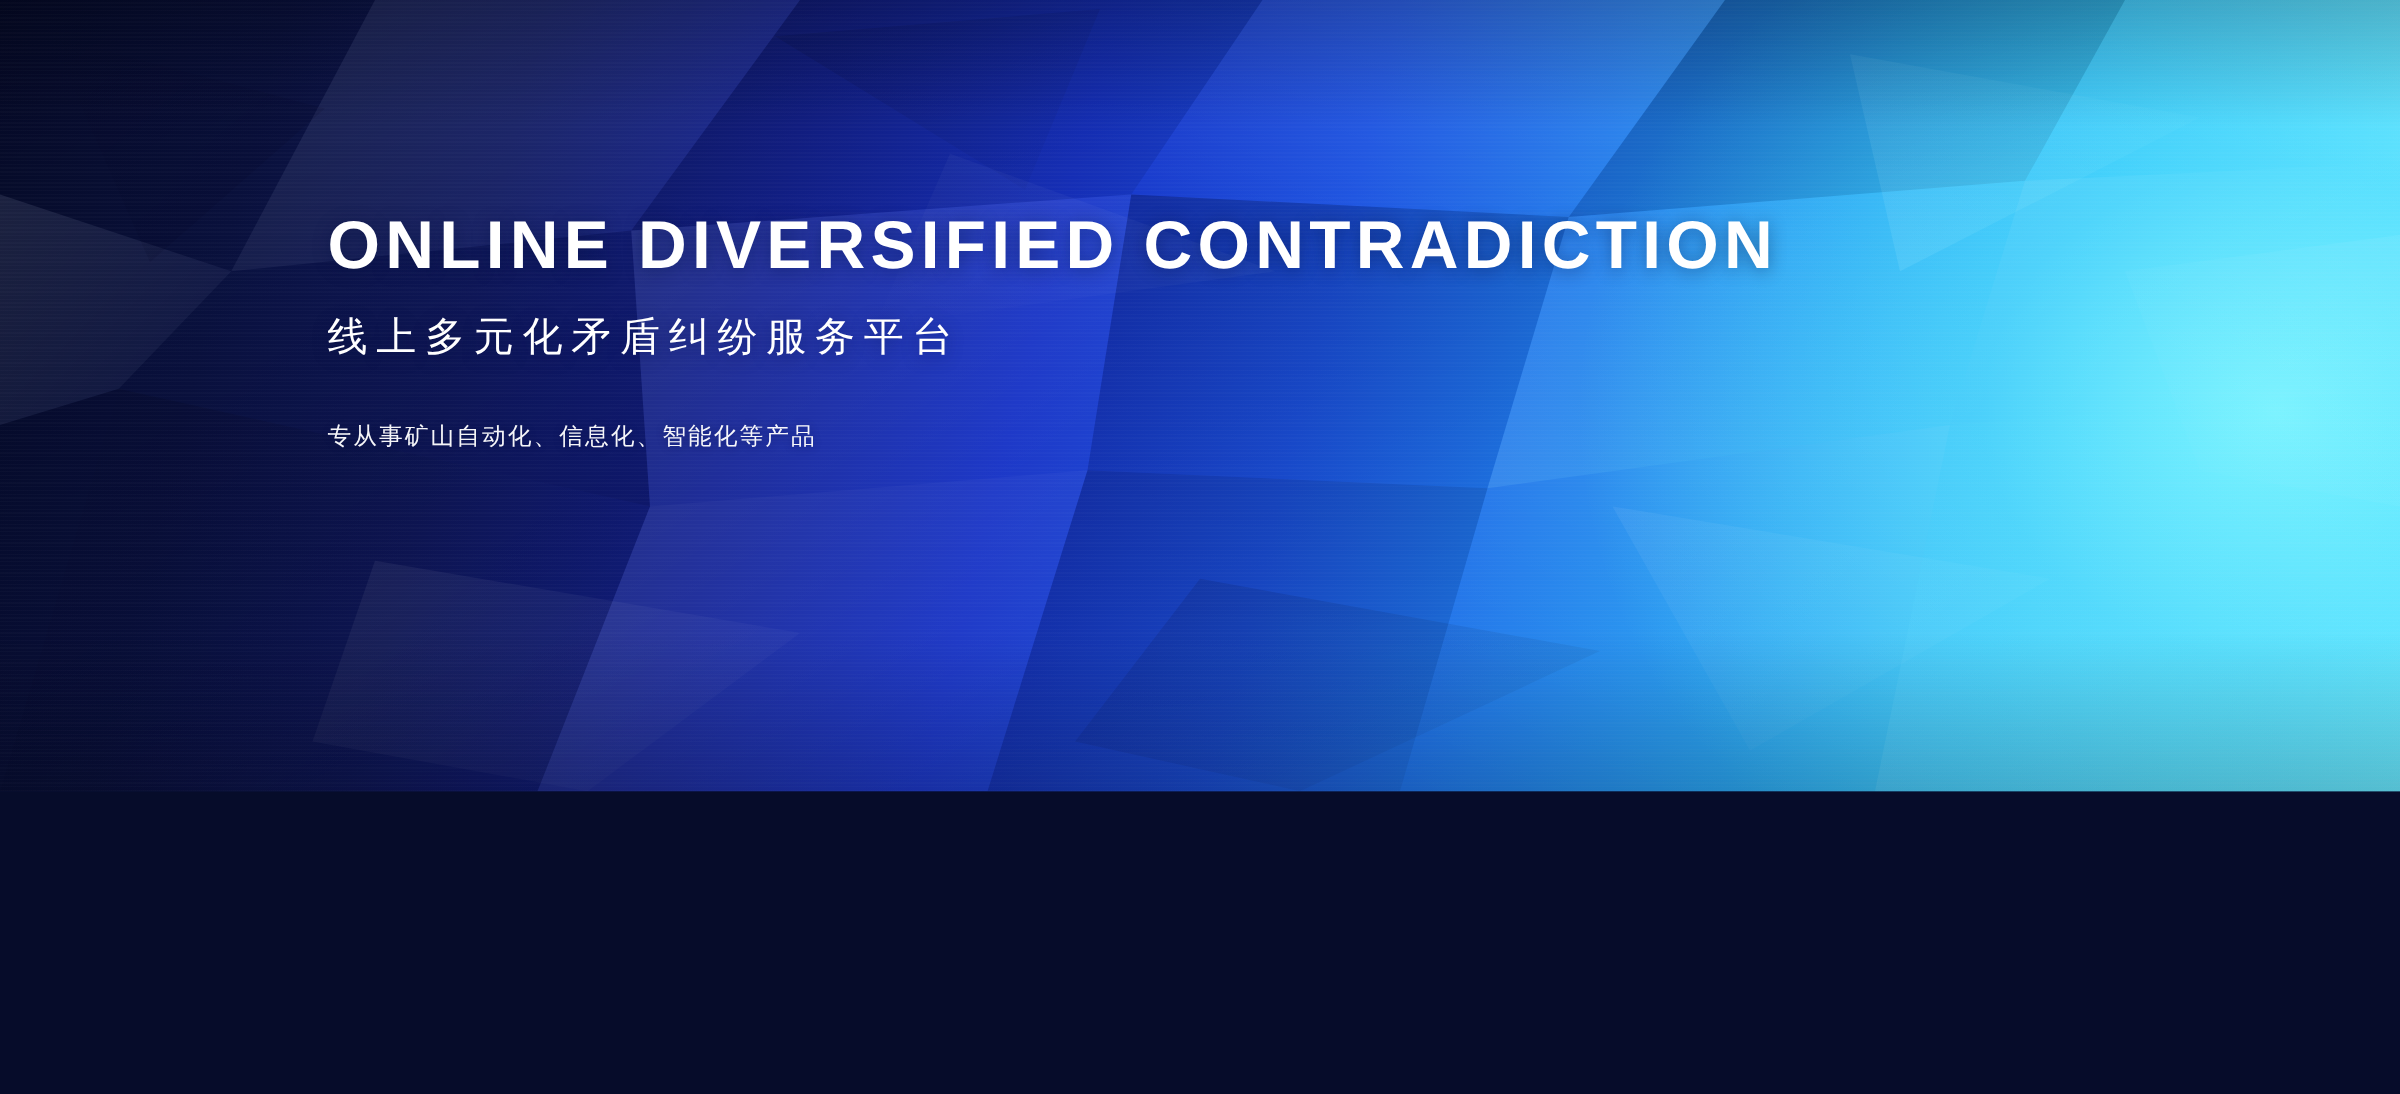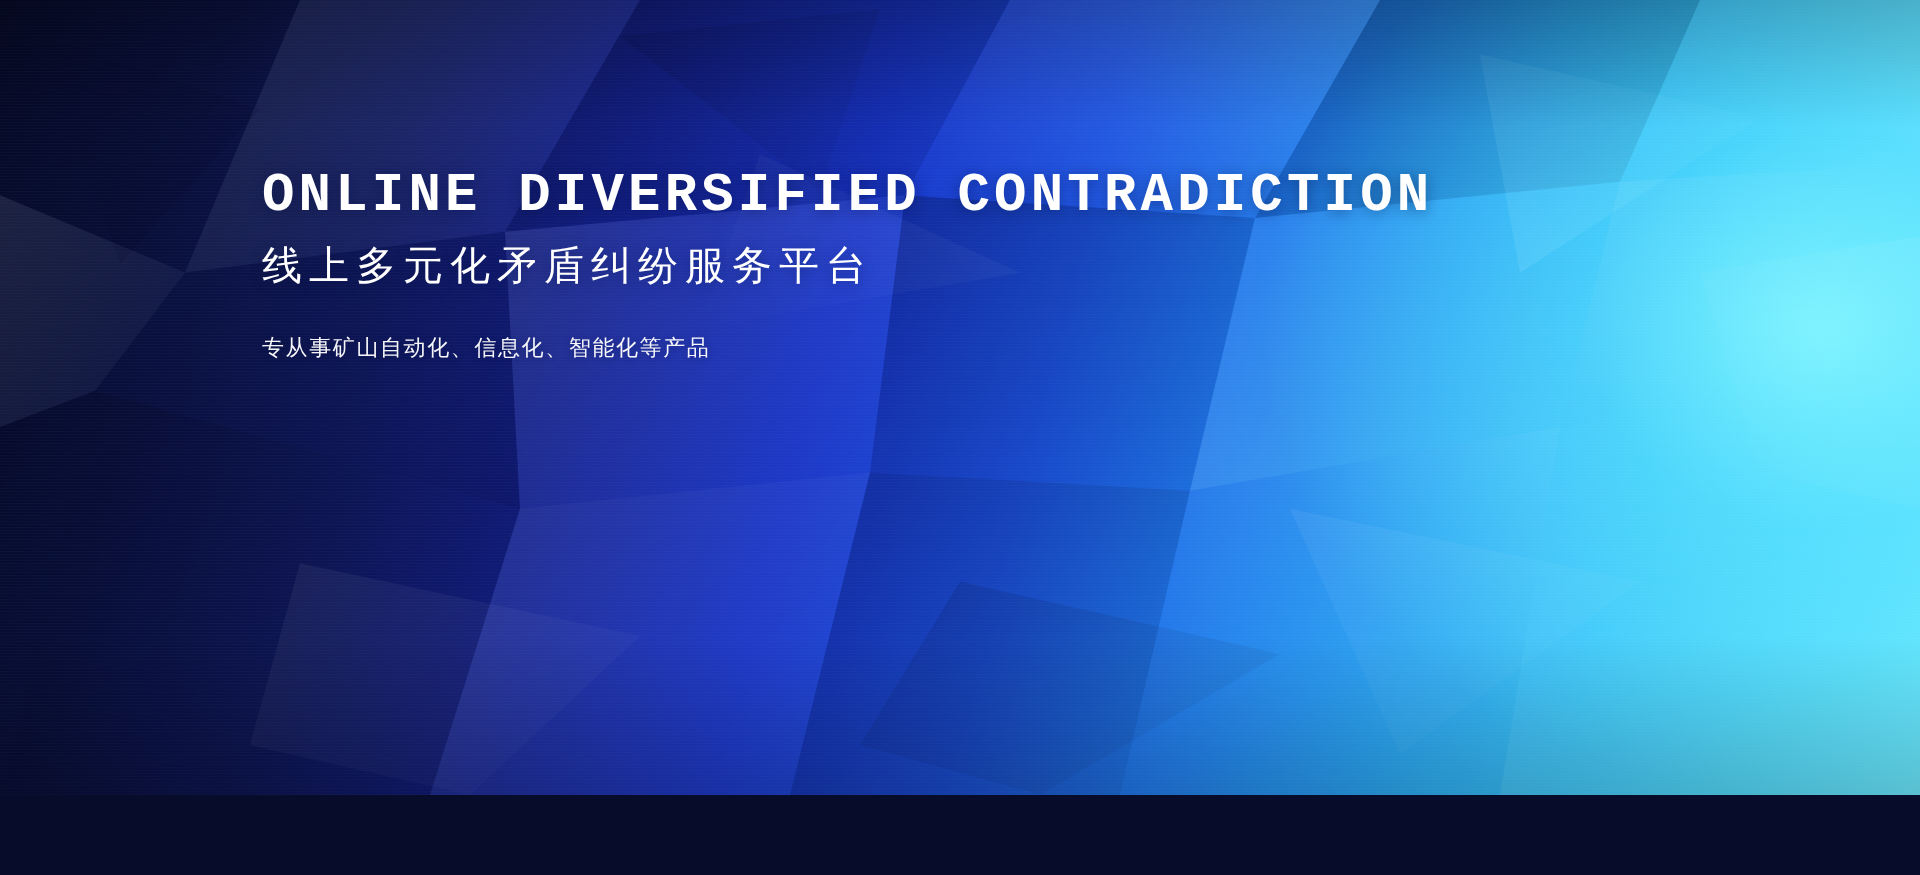--- a/index.html
+++ b/index.html
@@ -7,38 +7,37 @@
   html, body {
     width:1920px; height:875px;
     overflow:hidden;
     background:#060c2a;
     font-family:"Liberation Sans", "DejaVu Sans", sans-serif;
   }
 
   
   .hero {
     position:relative;
-    width:1920px; height:795px;
+    width:1920px; height:633px;
     overflow:hidden;
     
     background:
       radial-gradient(ellipse 900px 760px at 1820px 330px, rgba(120,244,255,.95) 0%, rgba(86,225,255,.55) 26%, rgba(40,190,250,0) 62%),
       linear-gradient(104deg,
         #060c2a 0%,
         #0a1240 11%,
         #101a60 21%,
         #142394 32%,
         #1733c6 43%,
         #1b52e0 54%,
         #1f7ceb 64%,
         #23a2f2 74%,
         #2ec0f7 83%,
         #45d6fb 91%,
         #63e9ff 100%);
-    font-family: Liberation Mono, monospace;
   }
 
   
   .hero-vignette {
     position:absolute; inset:0;
     background:
       linear-gradient(180deg, rgba(0,0,0,.20) 0%, rgba(0,0,0,0) 16%, rgba(0,0,0,0) 80%, rgba(0,0,0,.18) 100%);
     pointer-events:none;
   }
 
@@ -69,33 +68,33 @@
     letter-spacing:4.2px;
     text-transform:uppercase;
     white-space:nowrap;
     text-shadow:0 2px 14px rgba(4,16,64,.42);
   }
   .headline-line { display:block; }
 
   .headline-cn {
     margin-top:22px;
     color:#ffffff;
-    font-size:40px;
+    font-size:32px;
     line-height:46px;
     font-weight:400;
     letter-spacing:7px;
     white-space:nowrap;
     text-shadow:0 2px 14px rgba(4,16,64,.40);
   }
 
   .sub-block { margin-top:42px; }
   .sub-line {
     display:block;
     color:#ffffff;
-    font-size:22px;
+    font-size:19px;
     line-height:32px;
     font-weight:400;
     letter-spacing:1.6px;
     white-space:nowrap;
     opacity:.96;
     text-shadow:0 1px 8px rgba(4,16,64,.45);
   }
 </style>
 </head>
 <body>

